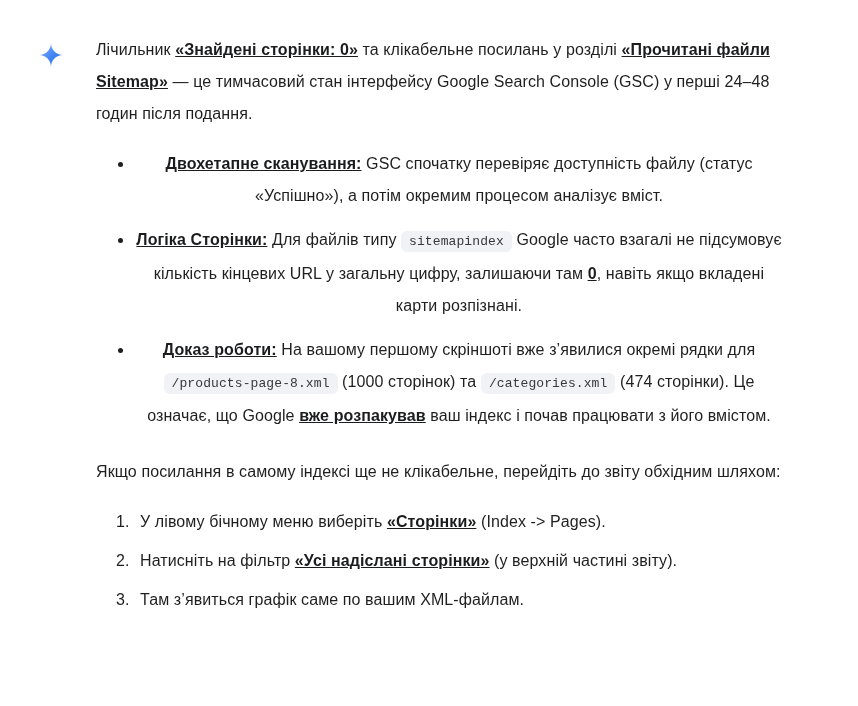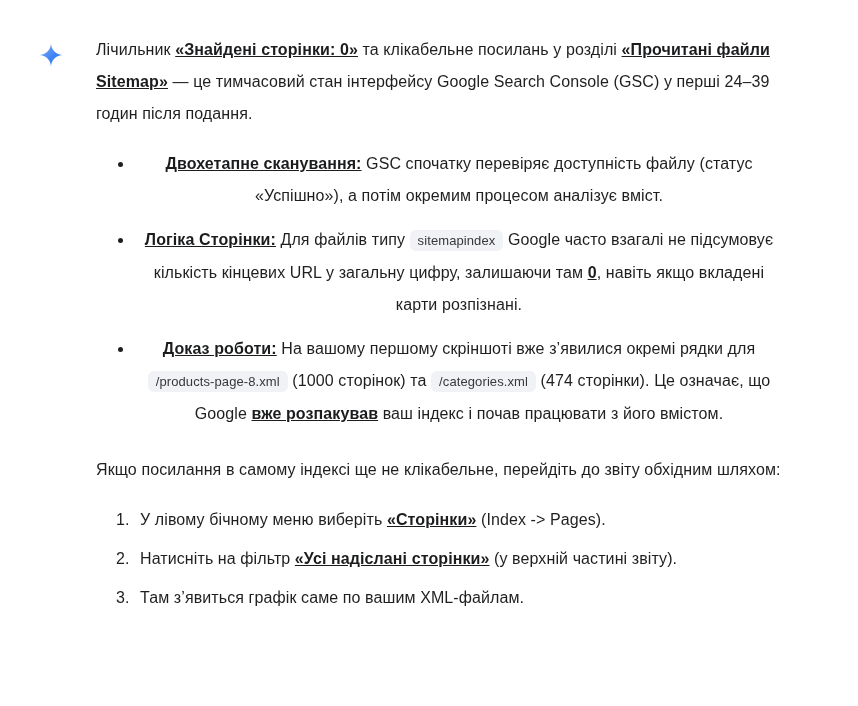--- a/index.html
+++ b/index.html
@@ -49,21 +49,21 @@
   .content ul li {
     margin-bottom: 12px;
     text-align: center;
   }
   .content ol li {
     margin-bottom: 7px;
     padding-left: 6px;
   }
   b, strong { font-weight: bold; color: #1b1c1e; text-decoration: underline; }
   .inline-code {
-    font-family: Liberation Sans, sans-serif;
+    font-family: Liberation Mono, monospace;
     font-size: 13px;
     background: #f0f2f5;
     color: #37383b;
     border-radius: 6px;
     padding: 3px 8px;
     white-space: nowrap;
   }
 </style>
 </head>
 <body>
@@ -75,21 +75,21 @@
         <linearGradient id="sparkleGrad" x1="0%" y1="0%" x2="100%" y2="100%">
           <stop offset="0%" stop-color="#8ab4f8"></stop>
           <stop offset="55%" stop-color="#4285f4"></stop>
           <stop offset="100%" stop-color="#1a73e8"></stop>
         </linearGradient>
       </defs>
       <path fill="url(#sparkleGrad)" d="M12 1 C12 7.2 7.2 12 1 12 C7.2 12 12 16.8 12 23 C12 16.8 16.8 12 23 12 C16.8 12 12 7.2 12 1 Z"></path>
     </svg>
   </div>
   <div class="content" id="message-content">
-      <p><span>Лічильник </span><strong>«Знайдені сторінки: 0»</strong><span> та клікабельне посилань у розділі </span><strong>«Прочитані файли Sitemap»</strong><span> — це тимчасовий стан інтерфейсу Google Search Console (GSC) у перші 24–39 годин після подання.</span></p>
+      <p><span>Лічильник </span><strong>«Знайдені сторінки: 0»</strong><span> та клікабельне посилань у розділі </span><strong>«Прочитані файли Sitemap»</strong><span> — це тимчасовий стан інтерфейсу Google Search Console (GSC) у перші 24–48 годин після подання.</span></p>
       <ul>
         <li><strong>Двохетапне сканування:</strong><span> GSC спочатку перевіряє доступність файлу (статус «Успішно»), а потім окремим процесом аналізує вміст.</span></li>
         <li><strong>Логіка Сторінки:</strong><span> Для файлів типу </span><span class="inline-code">sitemapindex</span><span> Google часто взагалі не підсумовує кількість кінцевих URL у загальну цифру, залишаючи там </span><strong>0</strong><span>, навіть якщо вкладені карти розпізнані.</span></li>
         <li><strong>Доказ роботи:</strong><span> На вашому першому скріншоті вже з’явилися окремі рядки для </span><span class="inline-code">/products-page-8.xml</span><span> (1000 сторінок) та </span><span class="inline-code">/categories.xml</span><span> (474 сторінки). Це означає, що Google </span><strong>вже розпакував</strong><span> ваш індекс і почав працювати з його вмістом.</span></li>
       </ul>
       <p><span>Якщо посилання в самому індексі ще не клікабельне, перейдіть до звіту обхідним шляхом:</span></p>
       <ol>
         <li><span>У лівому бічному меню виберіть </span><strong>«Сторінки»</strong><span> (Index -&gt; Pages).</span></li>
         <li><span>Натисніть на фільтр </span><strong>«Усі надіслані сторінки»</strong><span> (у верхній частині звіту).</span></li>
         <li><span>Там з’явиться графік саме по вашим XML-файлам.</span></li>

